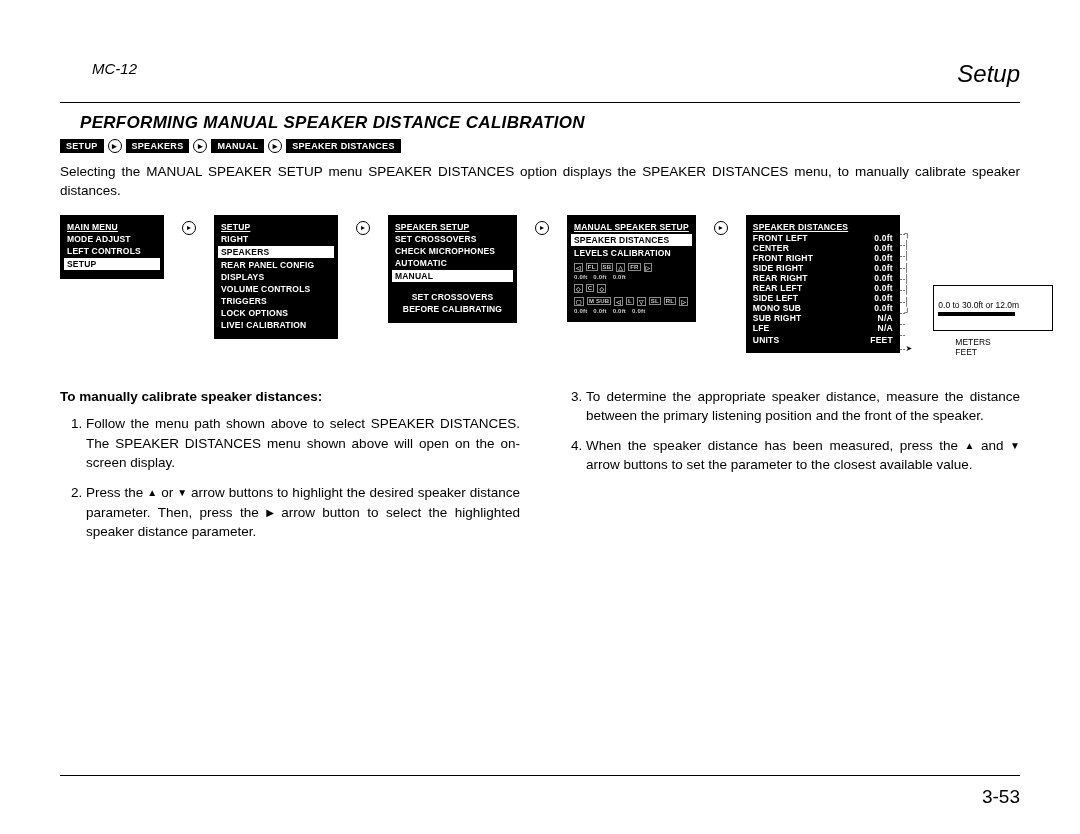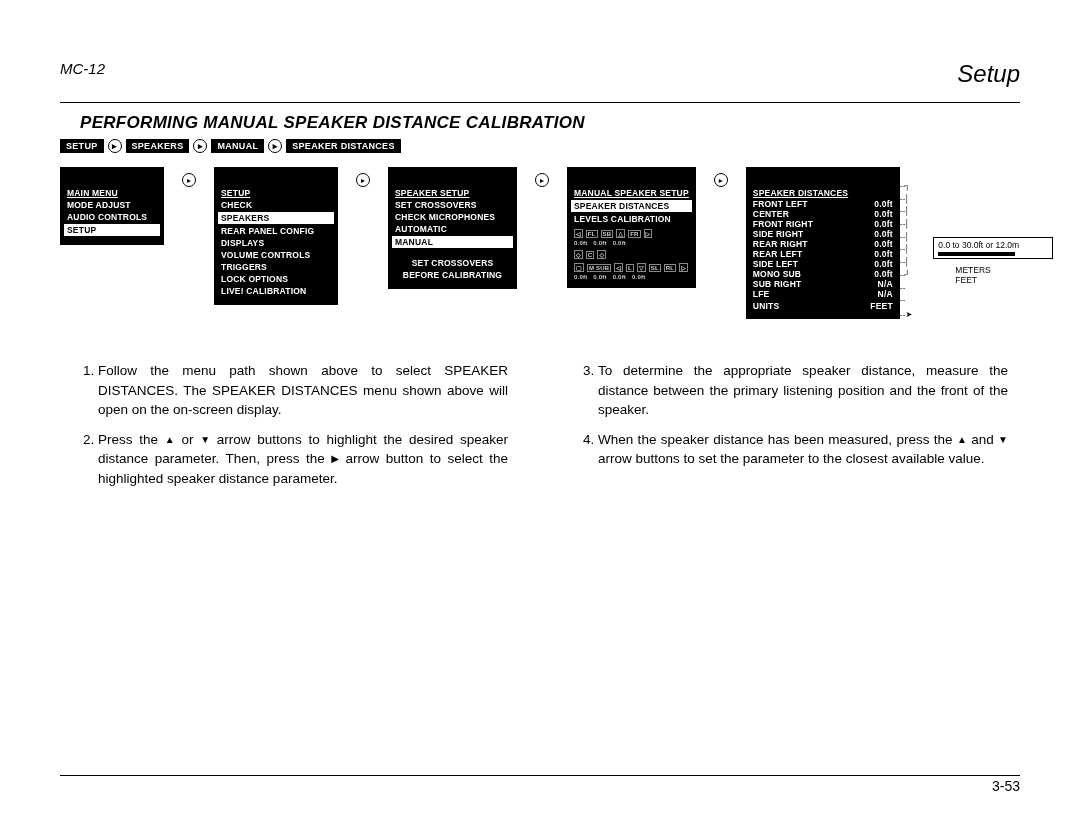--- a/index.html
+++ b/index.html
@@ -20,20 +20,21 @@
     height: 100%;
     position: relative;
   }
   .hr-top { border-top: 1px solid #000; margin-top: 14px; }
   .header-row {
     display: flex;
     justify-content: space-between;
     font-style: italic;
     font-size: 15px;
     margin-bottom: 2px;
+    margin-left: 32px;
   }
   .header-right { font-size: 24px; }
   .section-title {
     font-style: italic;
     font-weight: 700;
     font-size: 17px;
     margin-top: 10px;
     letter-spacing: 0.3px;
     margin-left: 20px;
   }
@@ -67,21 +68,21 @@
     display: flex;
     gap: 18px;
     margin-top: 14px;
     align-items: flex-start;
   }
   .menu-box {
     background: #000;
     color: #fff;
     font-size: 8.5px;
     font-weight: 800;
-    padding: 20px 7px 8px 7px;
+    padding: 6px 7px 8px 7px;
     letter-spacing: 0.2px;
   }
   .menu-box .item { padding: 1px 0; white-space: nowrap; }
   .menu-box .hl { background: #fff; color: #000; padding: 1px 3px; margin: 1px -3px; }
   .menu-arrow {
     width: 12px; height: 12px; border-radius: 50%;
     background: #fff; border: 1px solid #000;
     display: flex; align-items: center; justify-content: center;
     font-size: 8px; margin-top: 6px;
     flex-shrink: 0;
@@ -93,47 +94,47 @@
   .side-annot {
     font-size: 8px;
     display: flex;
     flex-direction: column;
     justify-content: space-between;
     padding-top: 14px;
     gap: 0px;
   }
   .side-annot .dash { color:#000; font-weight: 400; letter-spacing: -1px; white-space: nowrap; }
   .range-box {
-    border: 1px solid #000; padding: 2px 4px; font-size: 8.5px;
+    border: 1px solid #000; padding: 14px 4px; font-size: 8.5px;
     width: 110px; margin-left: 4px; margin-top: 70px;
   }
   .range-bar { height: 4px; background:#000; margin-top: 2px; width: 70%; }
   .units-list { font-size: 8.5px; margin-top: 6px; margin-left: 26px; }
 
   .cols {
     display: flex;
     gap: 40px;
     margin-top: 30px;
     font-size: 13.5px;
     line-height: 1.45;
   }
   .col { flex: 1; text-align: justify; }
   .col .lead { font-weight: 700; margin-bottom: 8px; text-align: left; }
-  ol.num { list-style: decimal; padding-left: 26px; margin: 12px; }
+  ol.num { list-style: decimal; padding-left: 26px; margin: 0; }
   ol.num li { margin-bottom: 10px; text-align: justify; }
   .sym { display: inline-block; font-size: 10px; vertical-align: 1px; }
   .footer {
     position: absolute;
     right: 60px;
-    bottom: 40px;
-    font-size: 14px;
+    bottom: 26px;
+    font-size: 19px;
     border-top: 1px solid #000;
     width: calc(100% - 120px);
     text-align: right;
-    padding-top: 2px;
+    padding-top: 10px;
   }
   .mini-icons {
     display:flex; gap:3px; margin:4px 0 2px 0; font-size:6px; color:#ccc;
     align-items:center;
   }
   .mini-icons span { border:1px solid #888; padding:0 1px; font-size:6px; }
   .mini-dist { font-size:6px; color:#ccc; display:flex; gap:6px; }
 </style>
 </head>
 <body>
@@ -151,34 +152,35 @@
   <div class="breadcrumb">
     <span class="bc-box">SETUP</span>
     <span class="bc-arrow">▸</span>
     <span class="bc-box">SPEAKERS</span>
     <span class="bc-arrow">▸</span>
     <span class="bc-box">MANUAL</span>
     <span class="bc-arrow">▸</span>
     <span class="bc-box">SPEAKER DISTANCES</span>
   </div>
 
+  <div class="intro">Selecting the MANUAL SPEAKER SETUP menu SPEAKER DISTANCES option displays the SPEAKER DISTANCES menu, to manually calibrate speaker distances.</div>
 
   <div class="menu-row">
 
     <div class="menu-box" style="min-width:90px">
       <div class="item" style="text-decoration:underline">MAIN MENU</div>
       <div class="item">MODE ADJUST</div>
-      <div class="item">AUDIO CONTROLS</div>
+      <div class="item">LEFT CONTROLS</div>
       <div class="item hl">SETUP</div>
     </div>
     <span class="menu-arrow">▸</span>
 
     <div class="menu-box" style="min-width:110px">
       <div class="item" style="text-decoration:underline">SETUP</div>
-      <div class="item">CHECK</div>
+      <div class="item">RIGHT</div>
       <div class="item hl">SPEAKERS</div>
       <div class="item">REAR PANEL CONFIG</div>
       <div class="item">DISPLAYS</div>
       <div class="item">VOLUME CONTROLS</div>
       <div class="item">TRIGGERS</div>
       <div class="item">LOCK OPTIONS</div>
       <div class="item">LIVE! CALIBRATION</div>
     </div>
     <span class="menu-arrow">▸</span>
 
@@ -306,20 +308,21 @@
       <div class="units-list">
         <div>METERS</div>
         <div>FEET</div>
       </div>
     </div>
 
   </div>
 
   <div class="cols">
     <div class="col">
+      <div class="lead">To manually calibrate speaker distances:</div>
       <ol class="num">
         <li>Follow the menu path shown above to select SPEAKER DISTANCES. The SPEAKER DISTANCES menu shown above will open on the on-screen display.</li>
         <li>
           <span>Press the </span><span class="sym">▲</span><span> or </span><span class="sym">▼</span><span> arrow buttons to highlight the desired speaker distance parameter. Then, press the </span><span class="sym">▶</span><span> arrow button to select the highlighted speaker distance parameter.</span>
         </li>
       </ol>
     </div>
     <div class="col">
       <ol class="num" start="3">
         <li>

